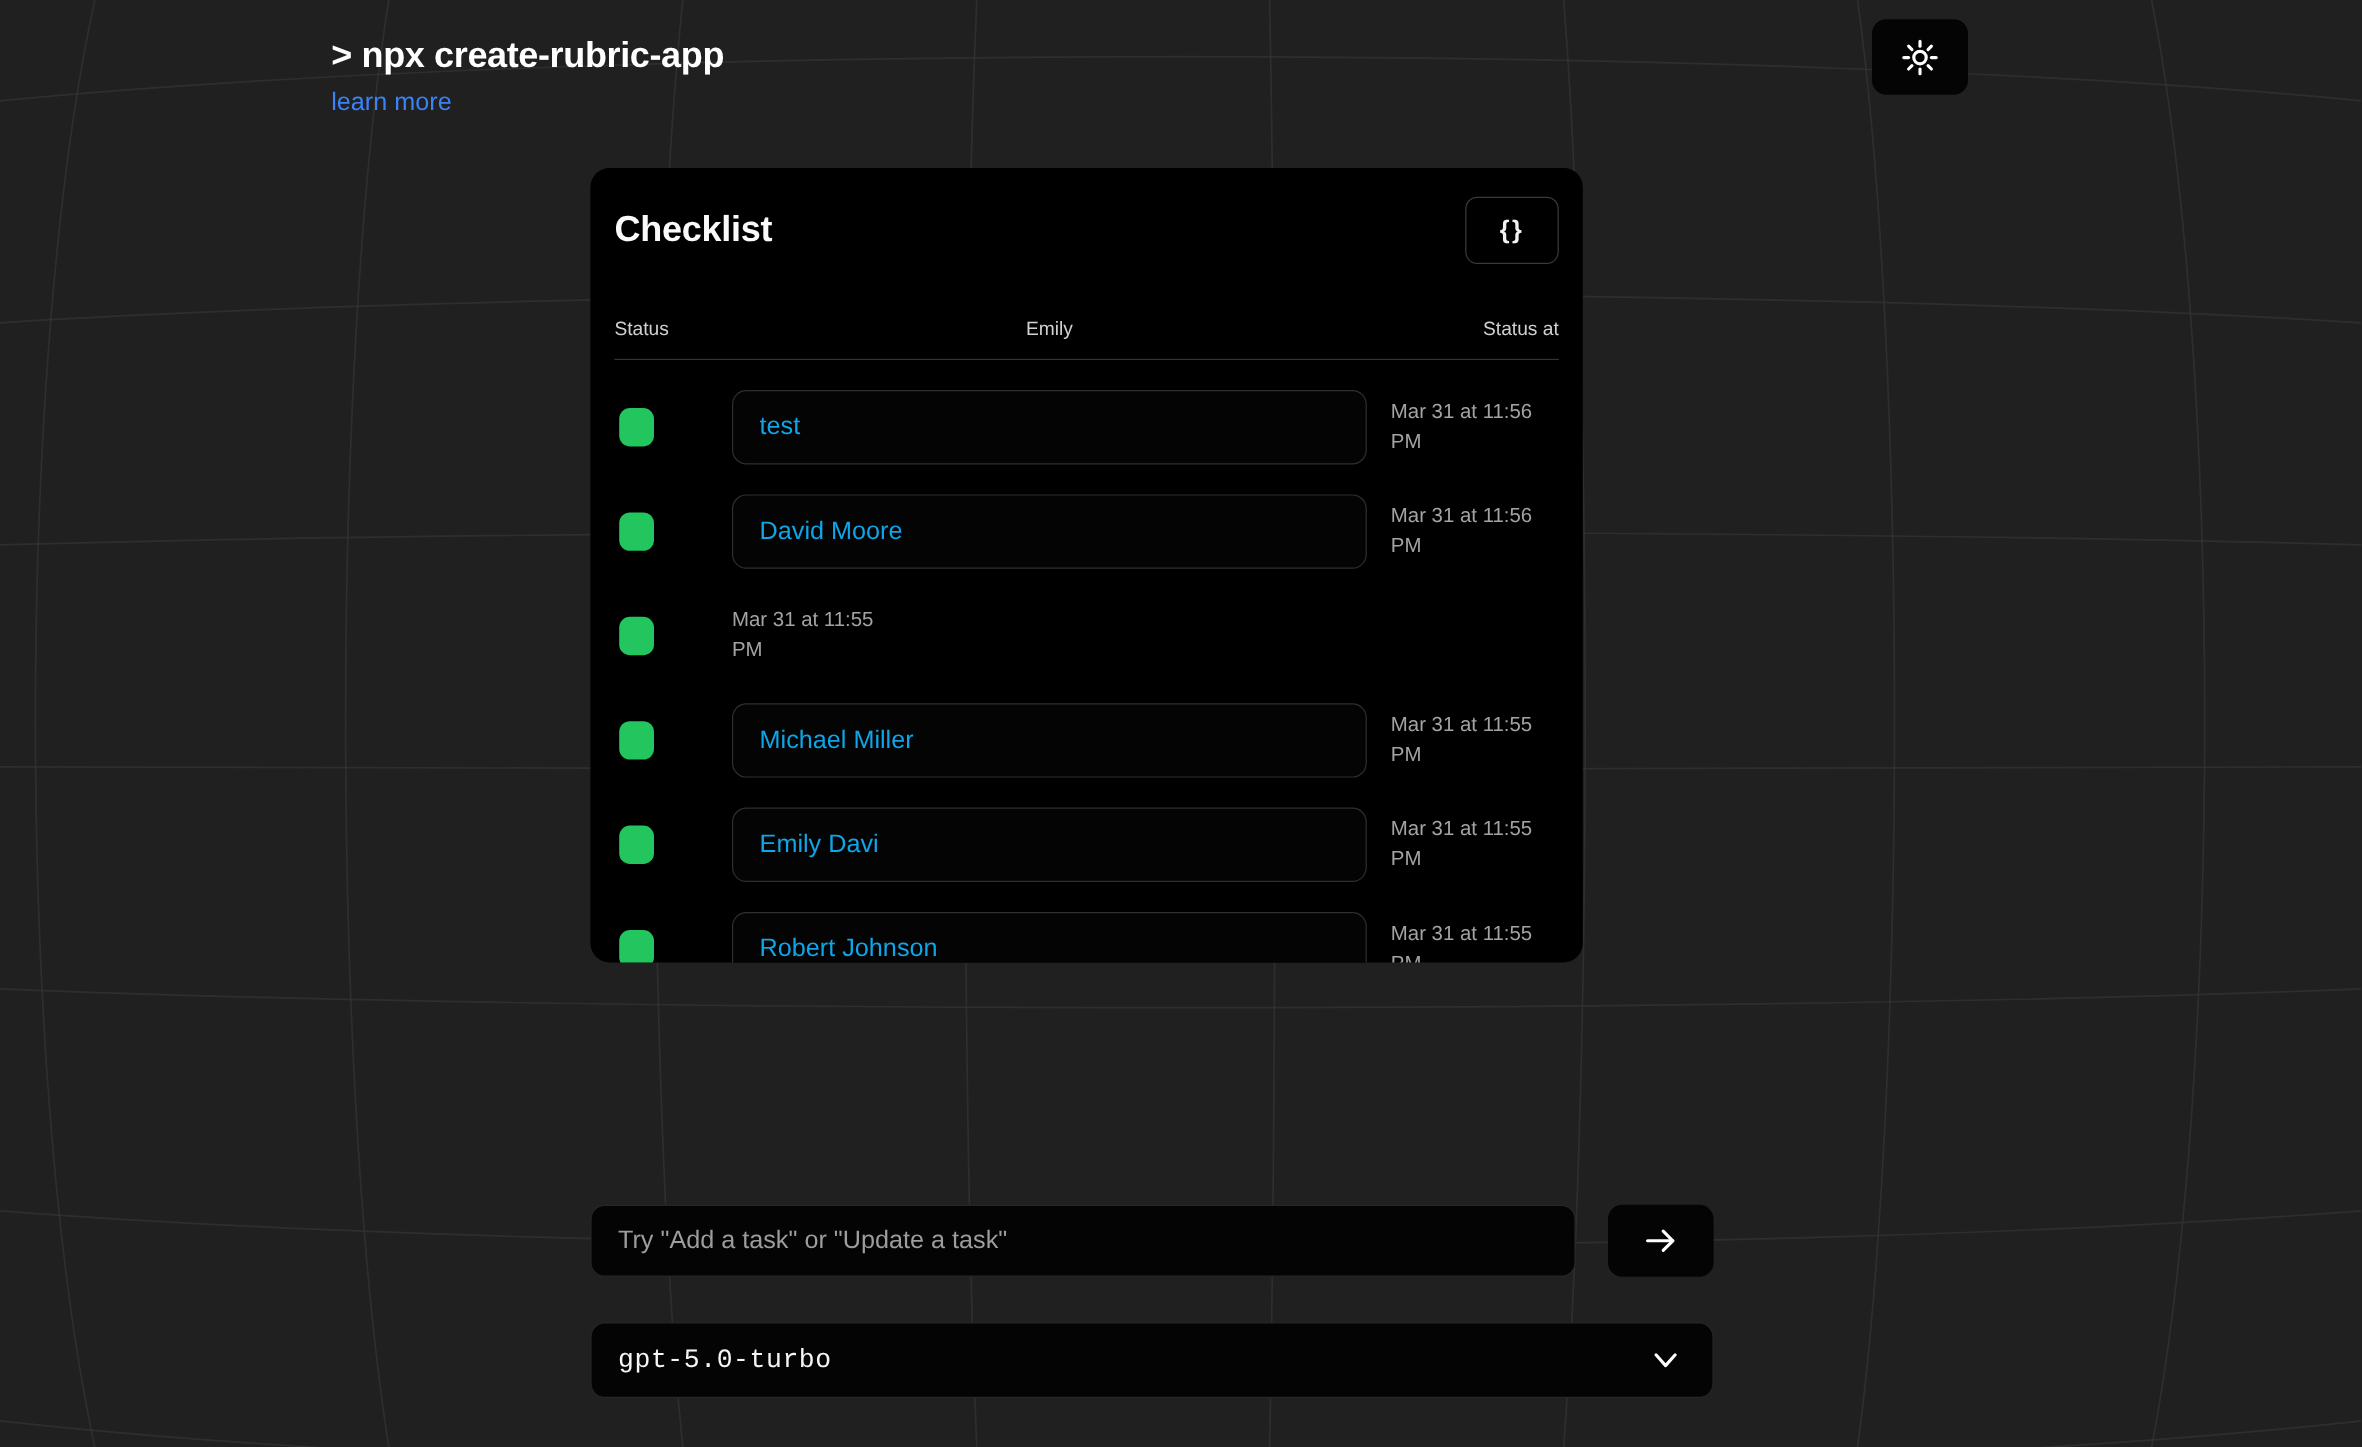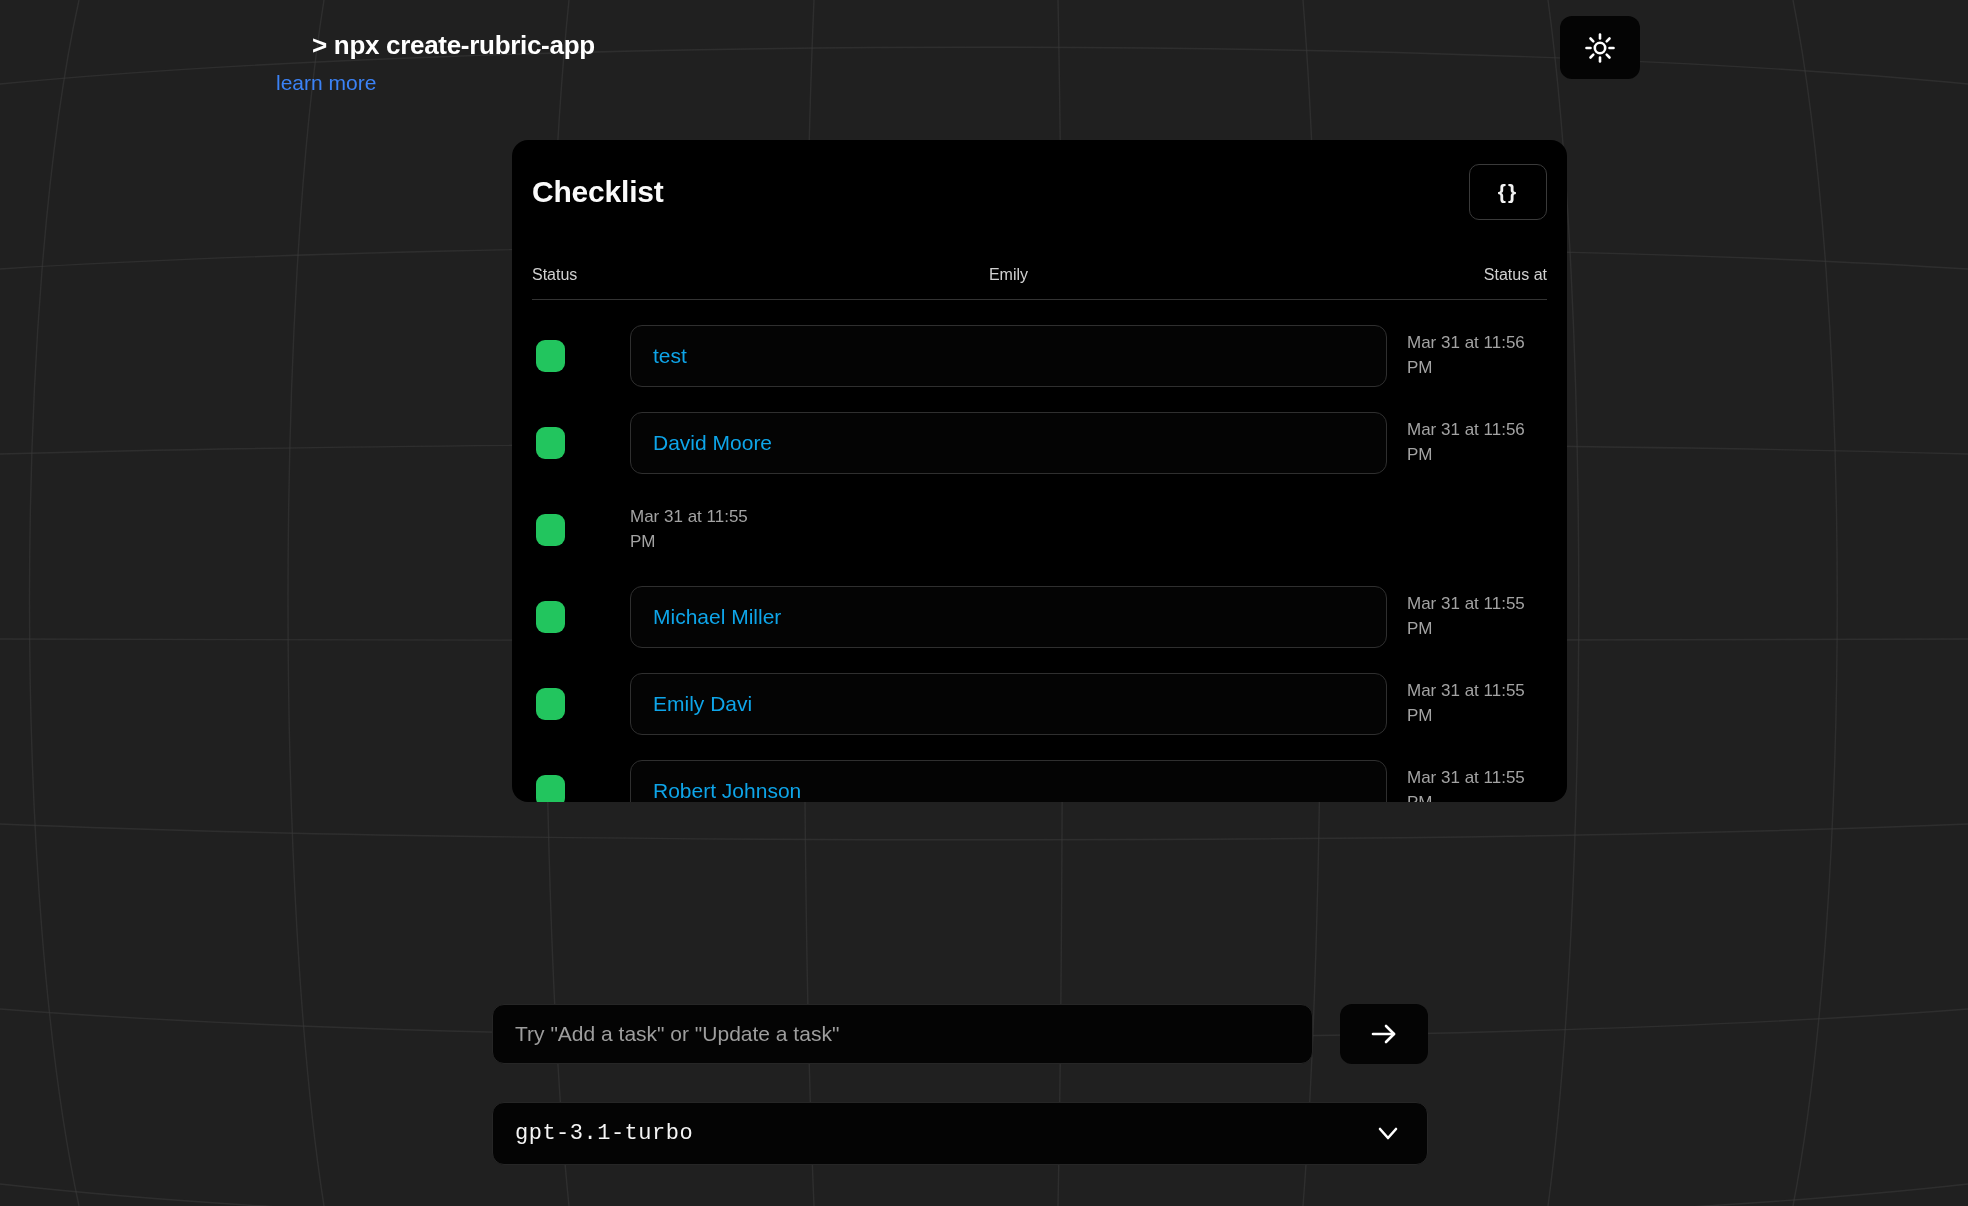--- a/index.html
+++ b/index.html
@@ -15,28 +15,28 @@
   html,body{background:var(--page-bg);}
   body{font-family:"Liberation Sans", sans-serif; -webkit-font-smoothing:antialiased;}
   .stage{position:relative;width:1968px;height:1206px;background:var(--page-bg);overflow:hidden;}
 
   
   .grid-bg{position:absolute;inset:0;pointer-events:none;}
   .grid-bg path{fill:none;stroke:var(--grid-line);stroke-width:1.4;stroke-opacity:.55;}
 
   
   .app-header{position:absolute;left:276px;top:30px;}
-  .app-title{font-size:26px;font-weight:700;color:#ffffff;letter-spacing:-.3px;margin-left:36px;}
+  .app-title{font-size:30px;font-weight:700;color:#ffffff;letter-spacing:-.3px;}
   .learn-more{display:inline-block;margin-top:10px;font-size:21px;color:#3b82f6;cursor:pointer;text-decoration:none;}
 
   
   .theme-btn{position:absolute;left:1560px;top:16px;width:80px;height:63px;background:#040404;border:none;border-radius:12px;display:flex;align-items:center;justify-content:center;cursor:pointer;}
 
   
-  .card{position:absolute;left:512px;top:140px;width:1055px;height:662px;background:var(--card-bg);border-radius:16px;padding:0 20px;overflow:hidden;}
+  .card{position:absolute;left:492px;top:140px;width:827px;height:662px;background:var(--card-bg);border-radius:16px;padding:0 20px;overflow:hidden;}
   .card-head{display:flex;align-items:center;justify-content:space-between;margin-top:24px;height:56px;}
   .card-title{font-size:30px;font-weight:700;color:var(--text-primary);letter-spacing:-.2px;}
   .json-btn{min-width:78px;height:56px;background:#000;border:1.5px solid #3a3a3a;border-radius:10px;color:#f2f2f2;font-size:21px;font-weight:600;letter-spacing:2px;cursor:pointer;font-family:"Liberation Sans",sans-serif;}
 
   .table-cols{display:grid;grid-template-columns:78px 1fr 140px;column-gap:20px;margin-top:46px;align-items:end;}
   .col-label{font-size:16px;color:#d0d0d0;}
   .col-task{text-align:center;}
   .col-created{text-align:right;}
   .divider{height:0;border-top:1.5px solid #333;margin-top:15px;}
 
@@ -173,19 +173,19 @@
 
   <input class="composer-input" type="text" placeholder="Try &quot;Add a task&quot; or &quot;Update a task&quot;" style="">
   <button class="submit-btn">
     <svg width="32" height="30" viewBox="0 0 32 30" fill="none" stroke="#ffffff" stroke-width="2.6" stroke-linecap="round" stroke-linejoin="round">
       <line x1="5" y1="15" x2="26" y2="15"></line>
       <polyline points="18,7 26,15 18,23"></polyline>
     </svg>
   </button>
 
   <div class="model-select">
-    <span class="model-value">gpt-3.1-turbo</span>
+    <span class="model-value">gpt-5.0-turbo</span>
     <svg width="26" height="18" viewBox="0 0 26 18" fill="none" stroke="#ffffff" stroke-width="2.6" stroke-linecap="round" stroke-linejoin="round">
       <polyline points="5,4 13,13 21,4"></polyline>
     </svg>
   </div>
 
 </div>
 
 </body></html>

